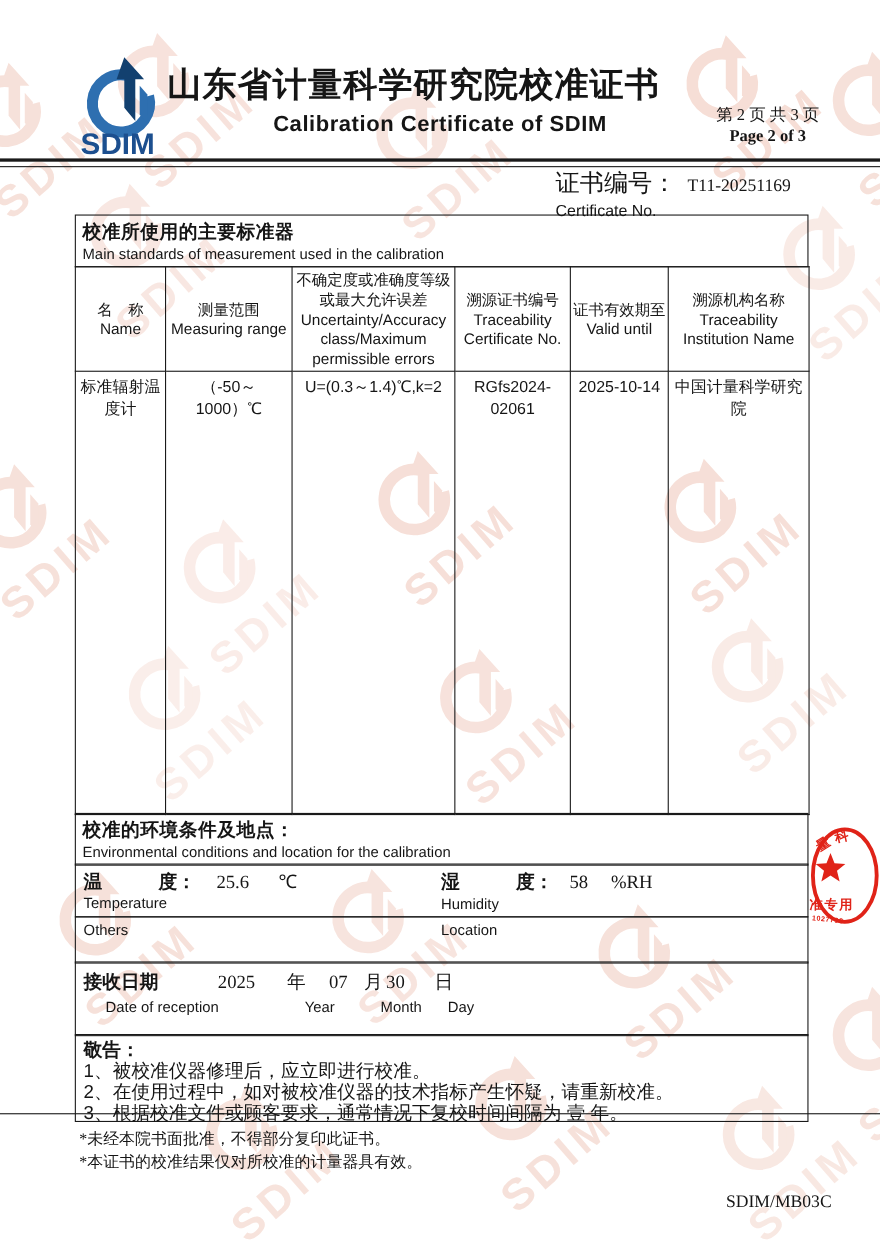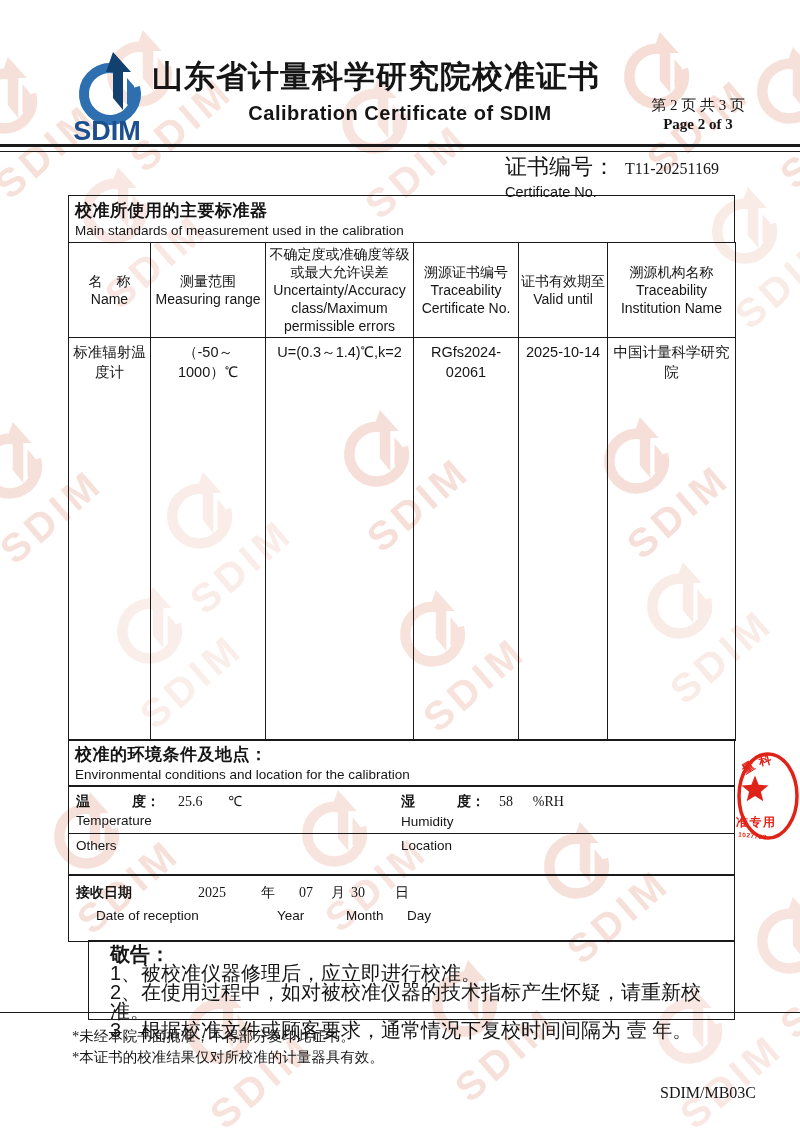--- a/index.html
+++ b/index.html
@@ -32,27 +32,27 @@
   .box.caption { padding:3px 6px 4px 6px; }
   .cap-zh { font-size:17px; font-weight:bold; letter-spacing:.5px; }
   .cap-en { font-size:13.5px; margin-top:1px; }
   table.std { width:667px; border-collapse:collapse; table-layout:fixed; margin-top:-1.7px; }
   table.std th, table.std td { border:1.6px solid #1a1a1a; text-align:center; padding:2px 2px; }
   table.std th { height:93px; font-weight:normal; font-size:14px; line-height:18px; vertical-align:middle; }
   table.std td { height:403px; vertical-align:top; font-size:14.5px; line-height:20px; padding-top:4px; }
   .serifv { font-family:Liberation Sans, sans-serif; }
   
   .fieldrow { padding:4px 0 3px 7px; }
-  .fieldrow .l1 { font-size:14px; line-height:23px; }
+  .fieldrow .l1 { font-size:17px; line-height:23px; }
   .fieldrow .l2 { font-size:13.5px; line-height:16px; }
   .zh-label { font-weight:bold; letter-spacing:0; }
   .pos { position:absolute; }
   .val { font-family:"Liberation Serif", serif; }
   
-  .notice { padding:4px 8px 6px 21px; font-size:20px; line-height:19px;margin-left:20px; }
+  .notice { padding:4px 8px 6px 7px; font-size:17px; line-height:19px; }
   .notice .t { font-weight:bold; }
   
   .rule-bottom { position:absolute; left:0; top:1012px; width:800px; border-top:1.5px solid #1a1a1a; z-index:2; }
   .foot-notes { position:absolute; left:72px; top:1026px; z-index:2;
     font-family:"Liberation Serif", serif; font-size:14.5px; line-height:21px; }
   .doc-code { position:absolute; left:660px; top:1084px; z-index:2;
     font-family:"Liberation Serif", serif; font-size:16px; }
   
   .seal { position:absolute; left:735px; top:705px; width:65px; height:182px; z-index:3; overflow:visible; }
 </style>

